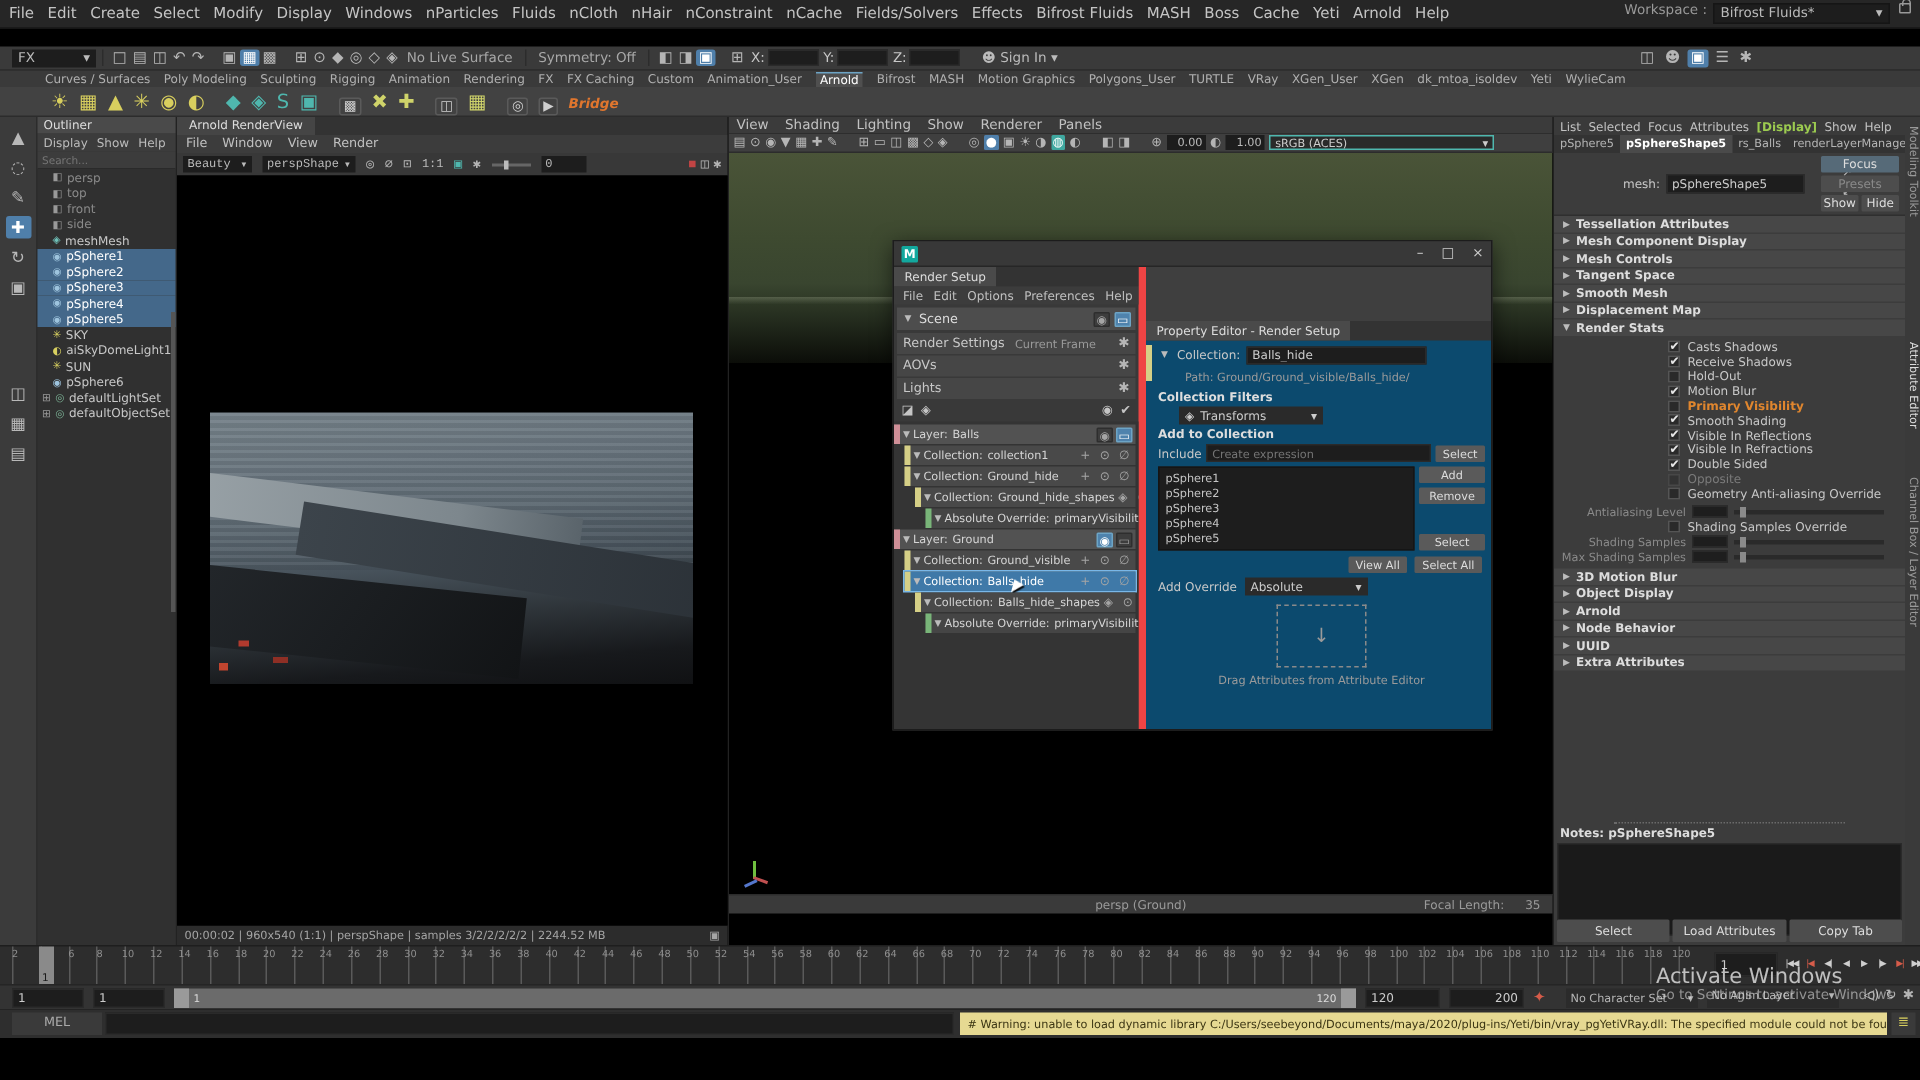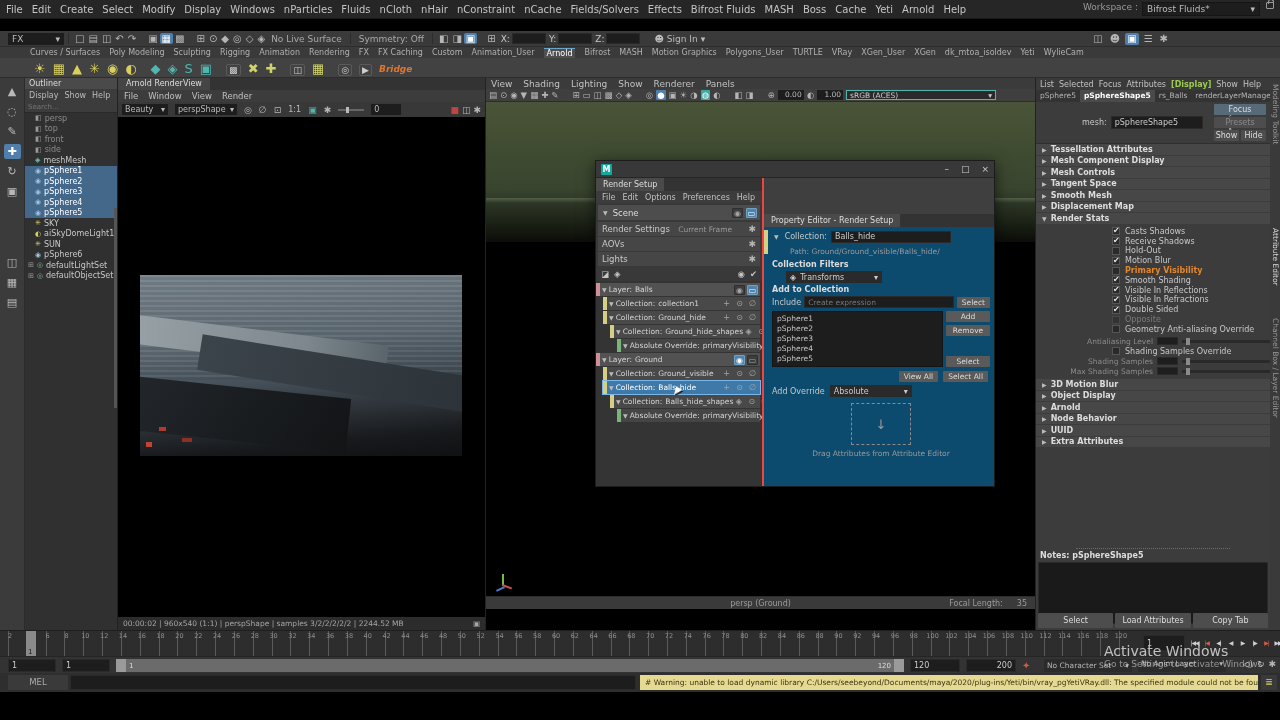--- a/index.html
+++ b/index.html
@@ -61,21 +61,21 @@
   .ol-ico.sphere:before{content:"◉";color:#9ec4de;}
   .ol-ico.light:before{content:"✳";color:#d8d060;}
   .ol-ico.dome:before{content:"◐";color:#d8d060;}
   .ol-ico.set:before{content:"◎";color:#7fb89a;}
   .ol-scroll{position:absolute;right:0;top:0;width:3px;height:200px;background:#555;}
   
   #renderview{position:absolute;left:118px;top:78px;width:368px;height:552px;background:#000;border-right:1px solid #222;}
   .rv-tabbar{height:12px;background:#333;display:flex;}
   .rv-tab{background:#454545;color:#ddd;font-size:8px;padding:0 8px;line-height:12px;}
   .rv-menus{height:12px;background:#3c3c3c;display:flex;gap:10px;font-size:8.5px;color:#c0c0c0;align-items:center;padding-left:6px;}
-  .rv-toolbar{height:15px;background:#383838;display:flex;align-items:center;gap:7px;padding:0 4px;font-size:8px;position:relative;}
+  .rv-toolbar{height:15px;background:#383838;display:flex;align-items:center;gap:7px;padding:0 4px;font-size:8px;position:relative;font-family:Liberation Mono, monospace;}
   .rv-dd{background:#1d1d1d;height:11px;display:flex;align-items:center;justify-content:space-between;padding:0 3px;color:#bbb;}
   .rv-ic{color:#b5b5b5;font-size:9px;}
   .rv-ic.teal{color:#4fb7ae;}
   .rv-ic.red{color:#c14444;}
   .rv-slider{width:26px;height:2px;background:#666;position:relative;}
   .rv-slider i{position:absolute;left:8px;top:-2px;width:3px;height:6px;background:#bbb;}
   .rv-frame{width:30px;height:11px;background:#1d1d1d;color:#bbb;padding-left:3px;line-height:11px;}
   .rv-right{position:absolute;right:4px;display:flex;gap:3px;}
   .rv-canvas{position:relative;height:500px;background:#000;overflow:hidden;}
   .rv-img{position:absolute;left:22px;top:158px;width:322px;height:181px;background:linear-gradient(175deg,#76828a 0%,#6b7780 18%,#5d6972 38%,#47525b 55%,#2e3439 72%,#17191c 88%,#101113 100%);overflow:hidden;}
@@ -105,21 +105,21 @@
   .vp-gizmo .gz{position:absolute;left:2px;bottom:2px;width:9px;height:2px;background:#5577cc;transform:rotate(-25deg);transform-origin:right bottom;}
   .vp-status{height:13px;background:#3a3a3a;color:#9a9a9a;font-size:8px;display:flex;align-items:center;position:relative;border-top:1px solid #2c2c2c;}
   .vp-cam{position:absolute;left:0;right:0;text-align:center;}
   .vp-focal{position:absolute;right:8px;display:flex;gap:14px;}
   
   #rswin{position:absolute;left:595px;top:160px;width:400px;height:327px;background:#3f3f3f;border:1px solid #1c1c1c;box-shadow:0 3px 14px rgba(0,0,0,0.6);font-size:8.5px;}
   .rs-title{height:17px;background:#383838;display:flex;align-items:center;padding:0 5px;border-bottom:1px solid #262626;}
   .rs-logo{width:11px;height:11px;background:#13a89e;color:#fff;font-size:8px;font-weight:bold;text-align:center;line-height:11px;border-radius:1px;}
   .rs-winbtns{margin-left:auto;display:flex;gap:12px;color:#ccc;font-size:9px;}
   .rs-body{display:flex;height:308px;}
-  .rs-left{width:168px;border-right:2px solid #ef4444;background:#393939;display:flex;flex-direction:column;}
+  .rs-left{width:168px;border-right:5px solid #ef4444;background:#393939;display:flex;flex-direction:column;}
   .rs-tab{height:13px;background:#333;}
   .rs-tab span{display:inline-block;background:#4a4a4a;color:#ddd;font-size:8px;padding:0 7px;line-height:13px;}
   .rs-menus{height:12px;display:flex;gap:7px;align-items:center;padding-left:6px;font-size:8px;color:#c0c0c0;background:#3c3c3c;}
   .rs-scene{height:15px;background:#4d4d4d;margin:2px 2px 1px 2px;display:flex;align-items:center;padding:0 3px;gap:3px;color:#ddd;}
   .rs-scene .mon{margin-left:auto;}
   .rs-item{height:14px;background:#464646;margin:1px 2px;display:flex;align-items:center;padding:0 4px;color:#c8c8c8;}
   .rs-item .val{margin-left:auto;margin-right:8px;color:#9a9a9a;font-size:7.5px;}
   .rs-item .gear{margin-left:auto;}
   .gear{color:#b5b5b5;font-size:9px;}
   .rs-tools{height:14px;display:flex;align-items:center;gap:5px;padding:0 5px;color:#c5c5c5;}
@@ -189,21 +189,21 @@
   .sec-ar{font-size:6px;color:#bbb;}
   .sec.open{background:#474747;}
   .ck-row{height:9.8px;display:flex;align-items:center;gap:5px;padding-left:76px;}
   .ck-box{width:8px;height:8px;background:#2a2a2a;border:1px solid #555;position:relative;flex:none;}
   .ck-box.on:before{content:"✔";position:absolute;left:0px;top:-2px;font-size:8px;color:#e8e8e8;}
   .ck-box.dim{opacity:0.45;}
   .ck-lb{font-size:8px;color:#c8c8c8;white-space:nowrap;}
   .ck-lb.orange{color:#e0862e;font-weight:bold;}
   .ck-lb.dim{color:#7a7a7a;}
   .sl-row{height:10px;display:flex;align-items:center;gap:4px;}
-  .sl-lb{width:88px;text-align:right;color:#8a8a8a;font-size:7.5px;flex:none;margin-left:29px;}
+  .sl-lb{width:88px;text-align:right;color:#8a8a8a;font-size:7.5px;flex:none;}
   .sl-f{width:24px;height:8px;background:#1e1e1e;border:1px solid #2a2a2a;}
   .sl-track{width:100px;height:3px;background:#2a2a2a;position:relative;}
   .sl-track i{position:absolute;left:4px;top:-2px;width:4px;height:7px;background:#8a8a8a;}
   .ae-notes-div{border-top:1px dotted #6a6a6a;margin:0 40px;}
   .ae-notes-lb{font-size:8px;font-weight:bold;color:#ddd;padding:2px 0 2px 4px;}
   .ae-notes{height:62px;background:#1a1a1a;border:1px solid #2a2a2a;margin:0 2px;}
   .ae-bottom{position:absolute;left:0;bottom:2px;width:100%;display:flex;gap:2px;padding:0 2px;}
   .ae-bottom .ae-btn{flex:1;padding:3px 0;}
   
   #sidestrip{position:absolute;left:1270px;top:78px;width:10px;height:552px;background:#3a3a3a;}

